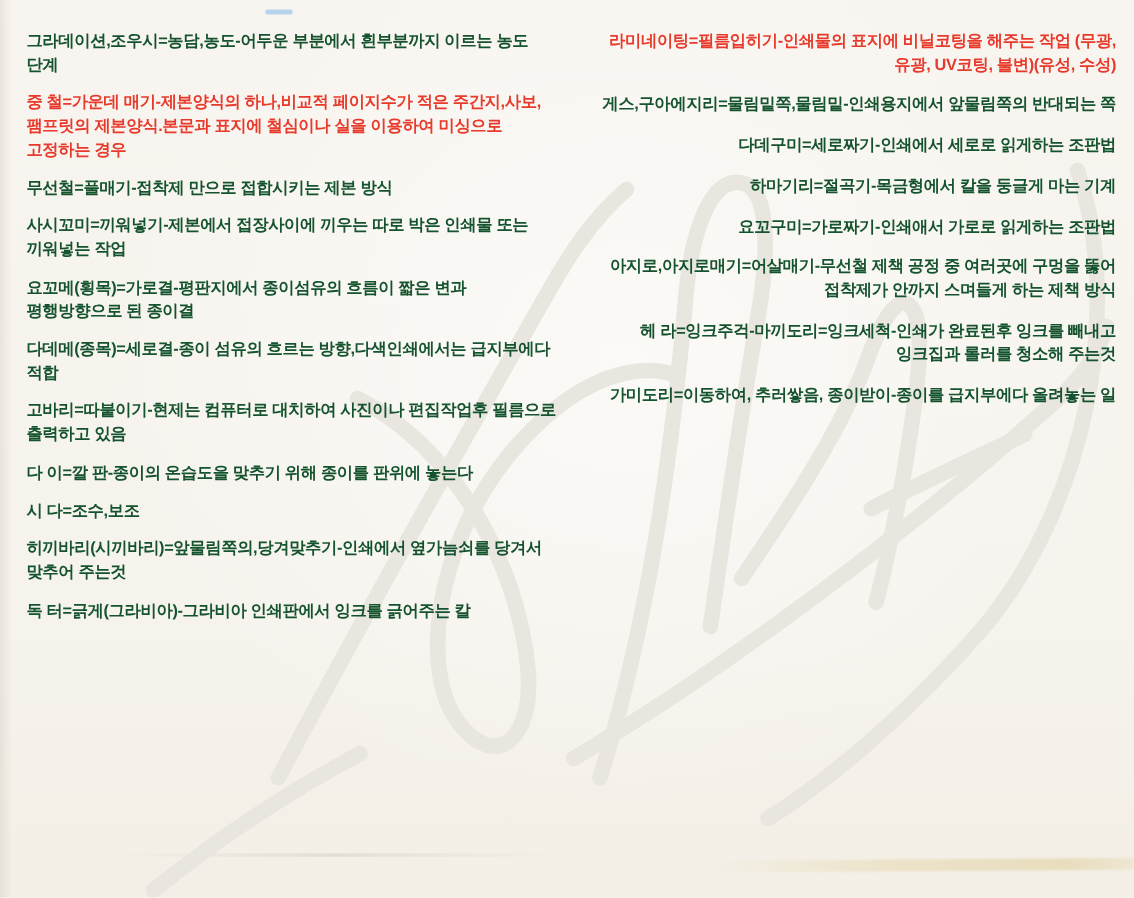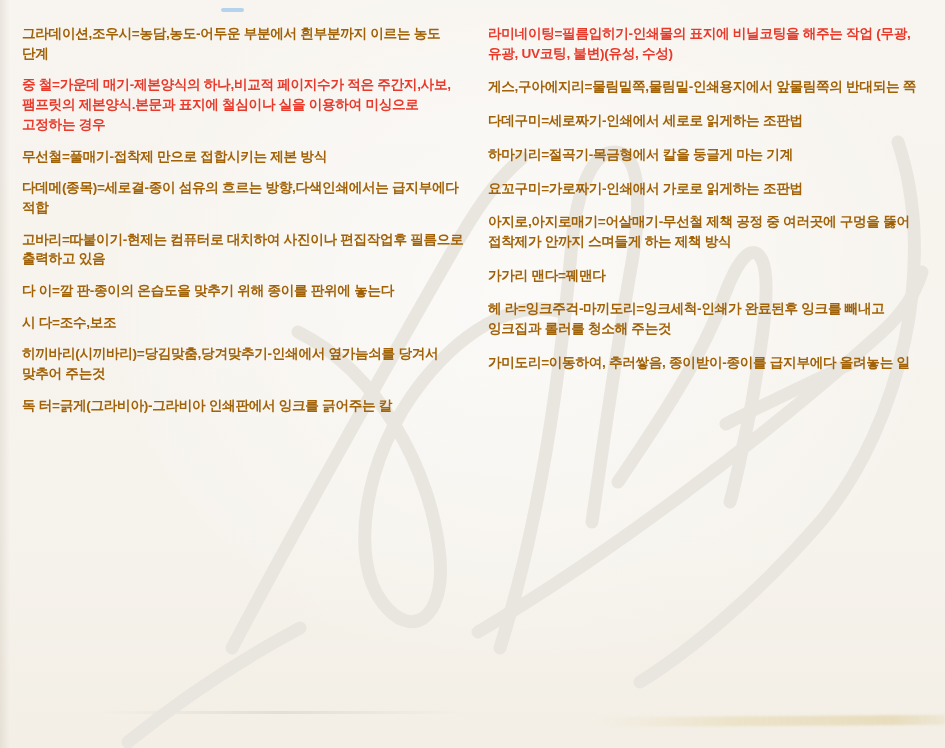--- a/index.html
+++ b/index.html
@@ -34,25 +34,25 @@
     background:#a9cdec;border-radius:2px;opacity:.85;
   }
   .watermark{
     position:absolute;inset:0;z-index:1;pointer-events:none;
   }
   .columns{
     position:absolute;top:24px;left:22px;width:908px;z-index:2;
     display:flex;gap:24px;
   }
   .col{width:442px;}
-  .col.right{width:442px;}
+  .col.right{width:442px;text-align:right;}
   p.entry{
     margin:0 0 12px 0;
     font-size:13.6px;font-weight:700;line-height:1.45;
-    letter-spacing:-0.3px;color:#a16207;
+    letter-spacing:-0.3px;color:#14532d;
     word-break:keep-all;
   }
   .col.right p.entry{margin-bottom:14px;}
   p.entry.red{color:#e8392b;}
 </style>
 </head>
 <body>
 
 <div class="paper"></div>
 <div class="edge-shade-left"></div>
@@ -68,35 +68,36 @@
     <path d="M 898 142 C 938 262 902 422 822 520 C 762 590 692 650 640 682"></path>
     <path d="M 128 742 C 180 700 240 660 300 628"></path>
   </g>
 </svg>
 
 <div class="columns">
   <div class="col left" id="col-left">
       <p class="entry black">그라데이션,조우시=농담,농도-어두운 부분에서 흰부분까지 이르는 농도 단계</p>
       <p class="entry red">중 철=가운데 매기-제본양식의 하나,비교적 페이지수가 적은 주간지,사보, 팸프릿의 제본양식.본문과 표지에 철심이나 실을 이용하여 미싱으로 고정하는 경우</p>
       <p class="entry black">무선철=풀매기-접착제 만으로 접합시키는 제본 방식</p>
+      <p class="entry black">사시꼬미=끼워넣기-제본에서 접장사이에 끼우는 따로 박은 인쇄물 또는 끼워넣는 작업</p>
+      <p class="entry black">요꼬메(횡목)=가로결-평판지에서 종이섬유의 흐름이 짧은 변과 평행방향으로 된 종이결</p>
       <p class="entry black">다데메(종목)=세로결-종이 섬유의 흐르는 방향,다색인쇄에서는 급지부에다 적합</p>
       <p class="entry black">고바리=따붙이기-현제는 컴퓨터로 대치하여 사진이나 편집작업후 필름으로 출력하고 있음</p>
       <p class="entry black">다 이=깔 판-종이의 온습도을 맞추기 위해 종이를 판위에 놓는다</p>
       <p class="entry black">시 다=조수,보조</p>
-      <p class="entry black">히끼바리(시끼바리)=당김맞춤,당겨맞추기-인쇄에서 옆가늠쇠를 당겨서 맞추어 주는것</p>
+      <p class="entry black">히끼바리(시끼바리)=앞물림쪽의,당겨맞추기-인쇄에서 옆가늠쇠를 당겨서 맞추어 주는것</p>
       <p class="entry black">독 터=긁게(그라비아)-그라비아 인쇄판에서 잉크를 긁어주는 칼</p>
     </div>
   <div class="col right" id="col-right">
       <p class="entry red">라미네이팅=필름입히기-인쇄물의 표지에 비닐코팅을 해주는 작업 (무광, 유광, UV코팅, 불변)(유성, 수성)</p>
       <p class="entry black">게스,구아에지리=물림밑쪽,물림밑-인쇄용지에서 앞물림쪽의 반대되는 쪽</p>
       <p class="entry black">다데구미=세로짜기-인쇄에서 세로로 읽게하는 조판법</p>
       <p class="entry black">하마기리=절곡기-목금형에서 칼을 둥글게 마는 기계</p>
       <p class="entry black">요꼬구미=가로짜기-인쇄애서 가로로 읽게하는 조판법</p>
       <p class="entry black">아지로,아지로매기=어살매기-무선철 제책 공정 중 여러곳에 구멍을 뚫어 접착제가 안까지 스며들게 하는 제책 방식</p>
-      <p class="entry black">가가리 맨다=꿰맨다</p>
       <p class="entry black">헤 라=잉크주걱-마끼도리=잉크세척-인쇄가 완료된후 잉크를 빼내고 잉크집과 롤러를 청소해 주는것</p>
       <p class="entry black">가미도리=이동하여, 추러쌓음, 종이받이-종이를 급지부에다 올려놓는 일</p>
     </div>
 </div>
 
 <div class="blue-dash"></div>
 <div class="bottom-crease"></div>
 <div class="bottom-shadow"></div>
 
 </body></html>

